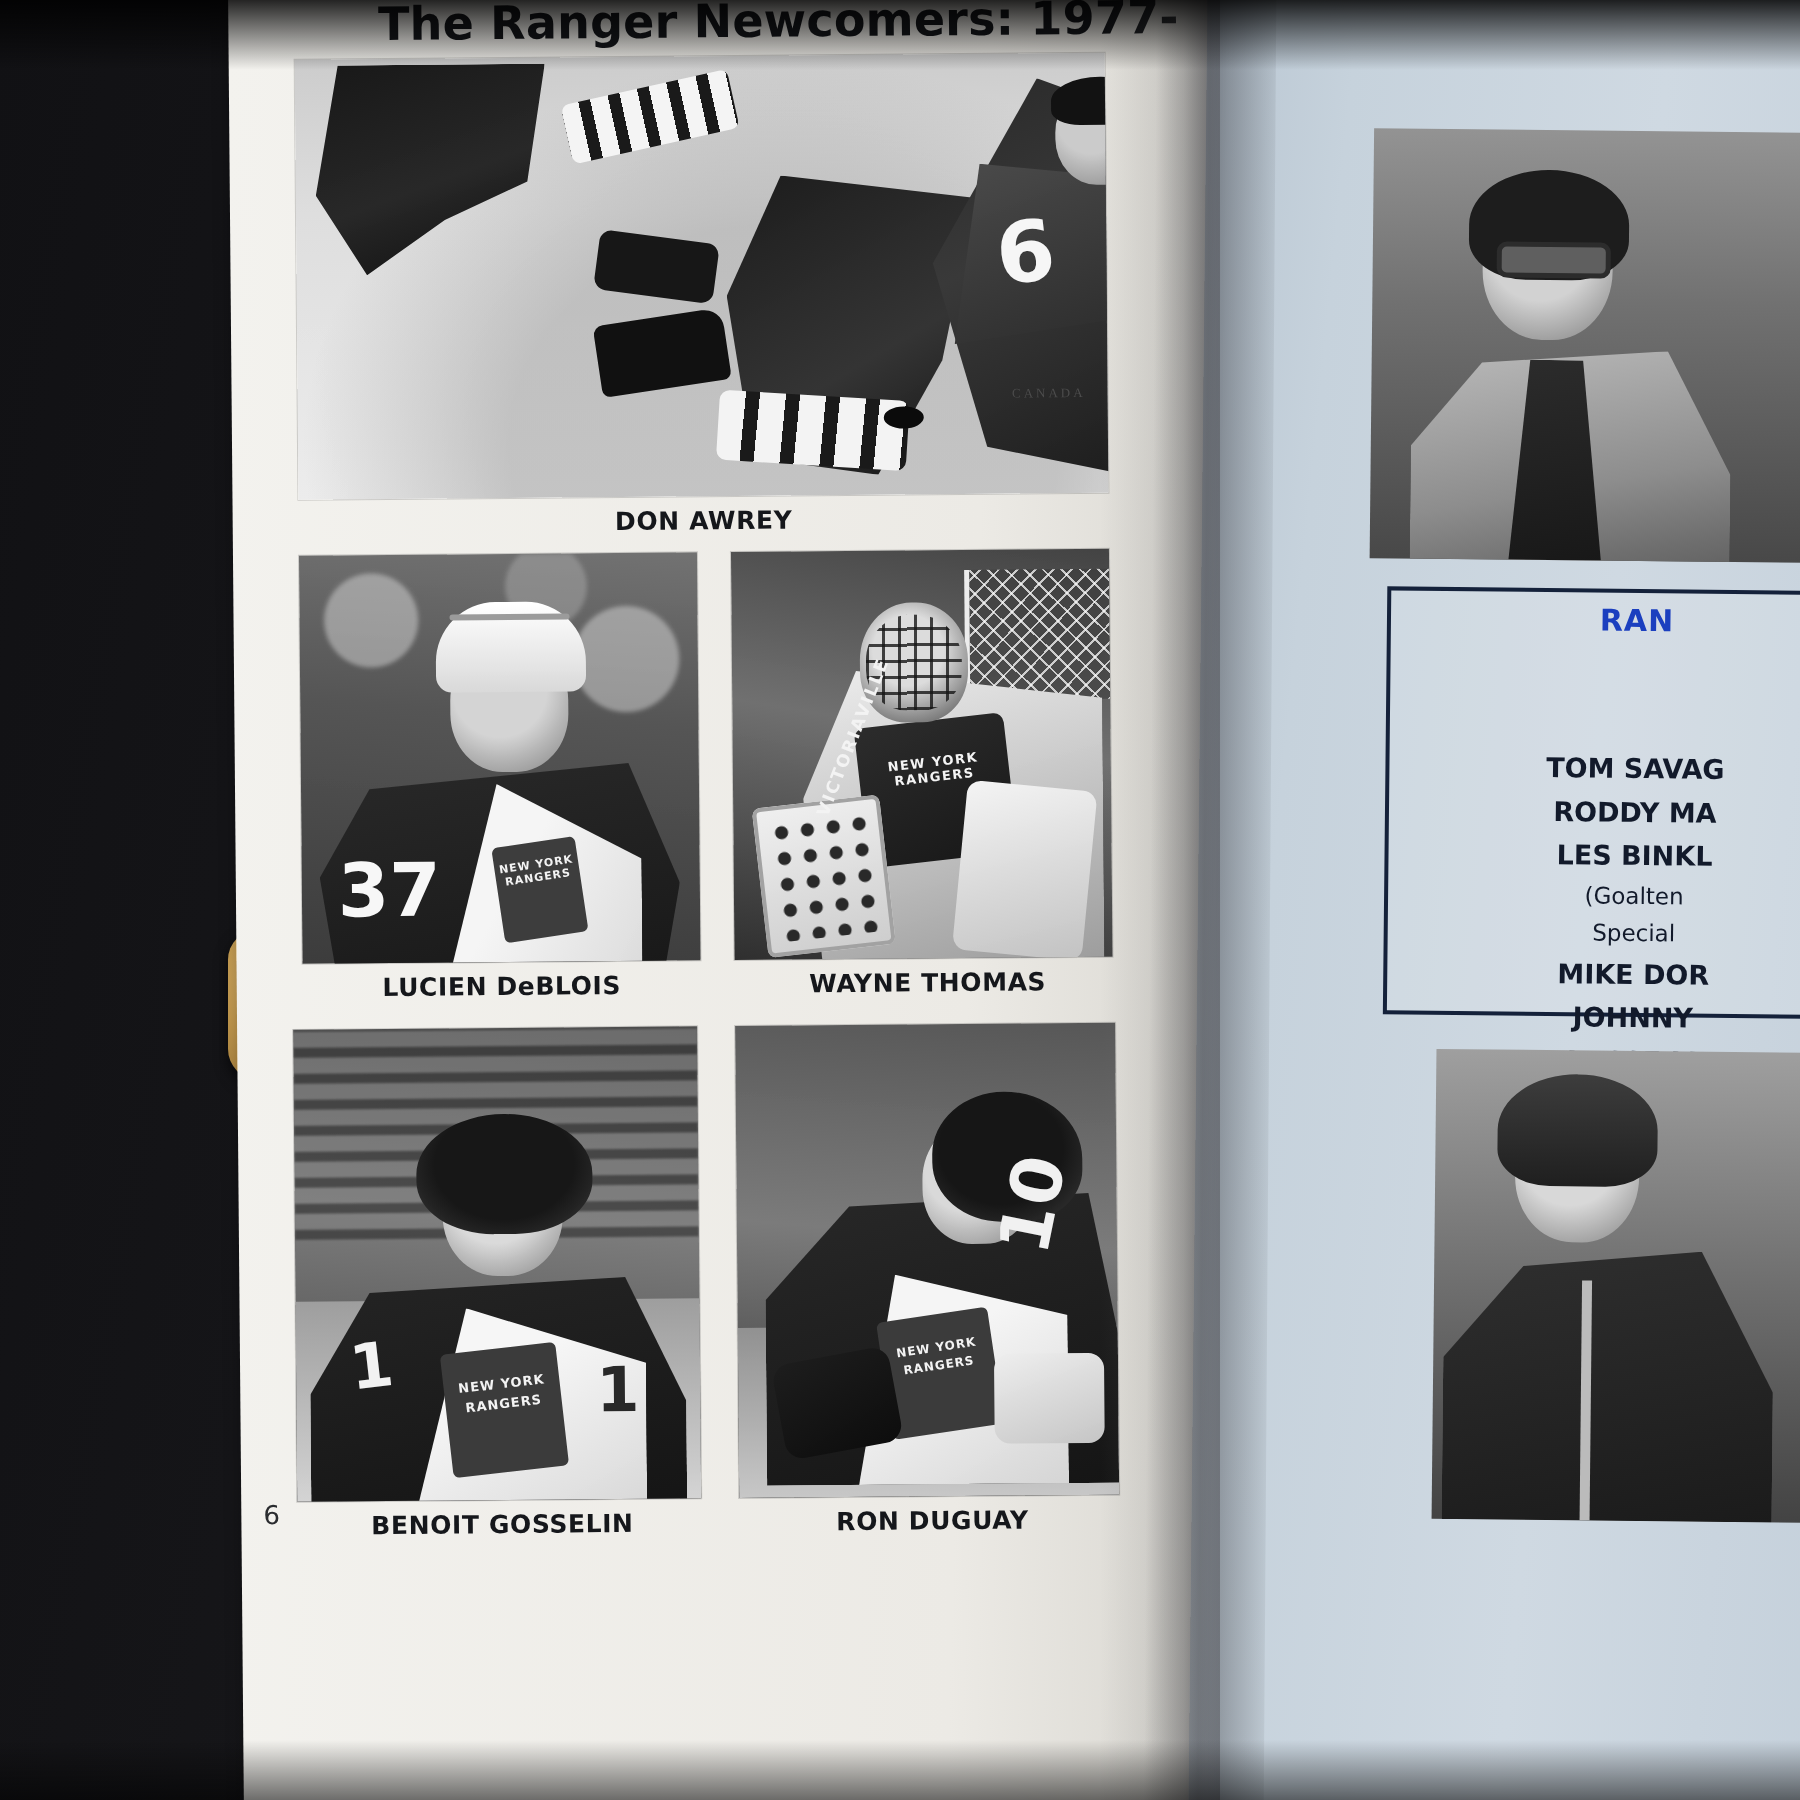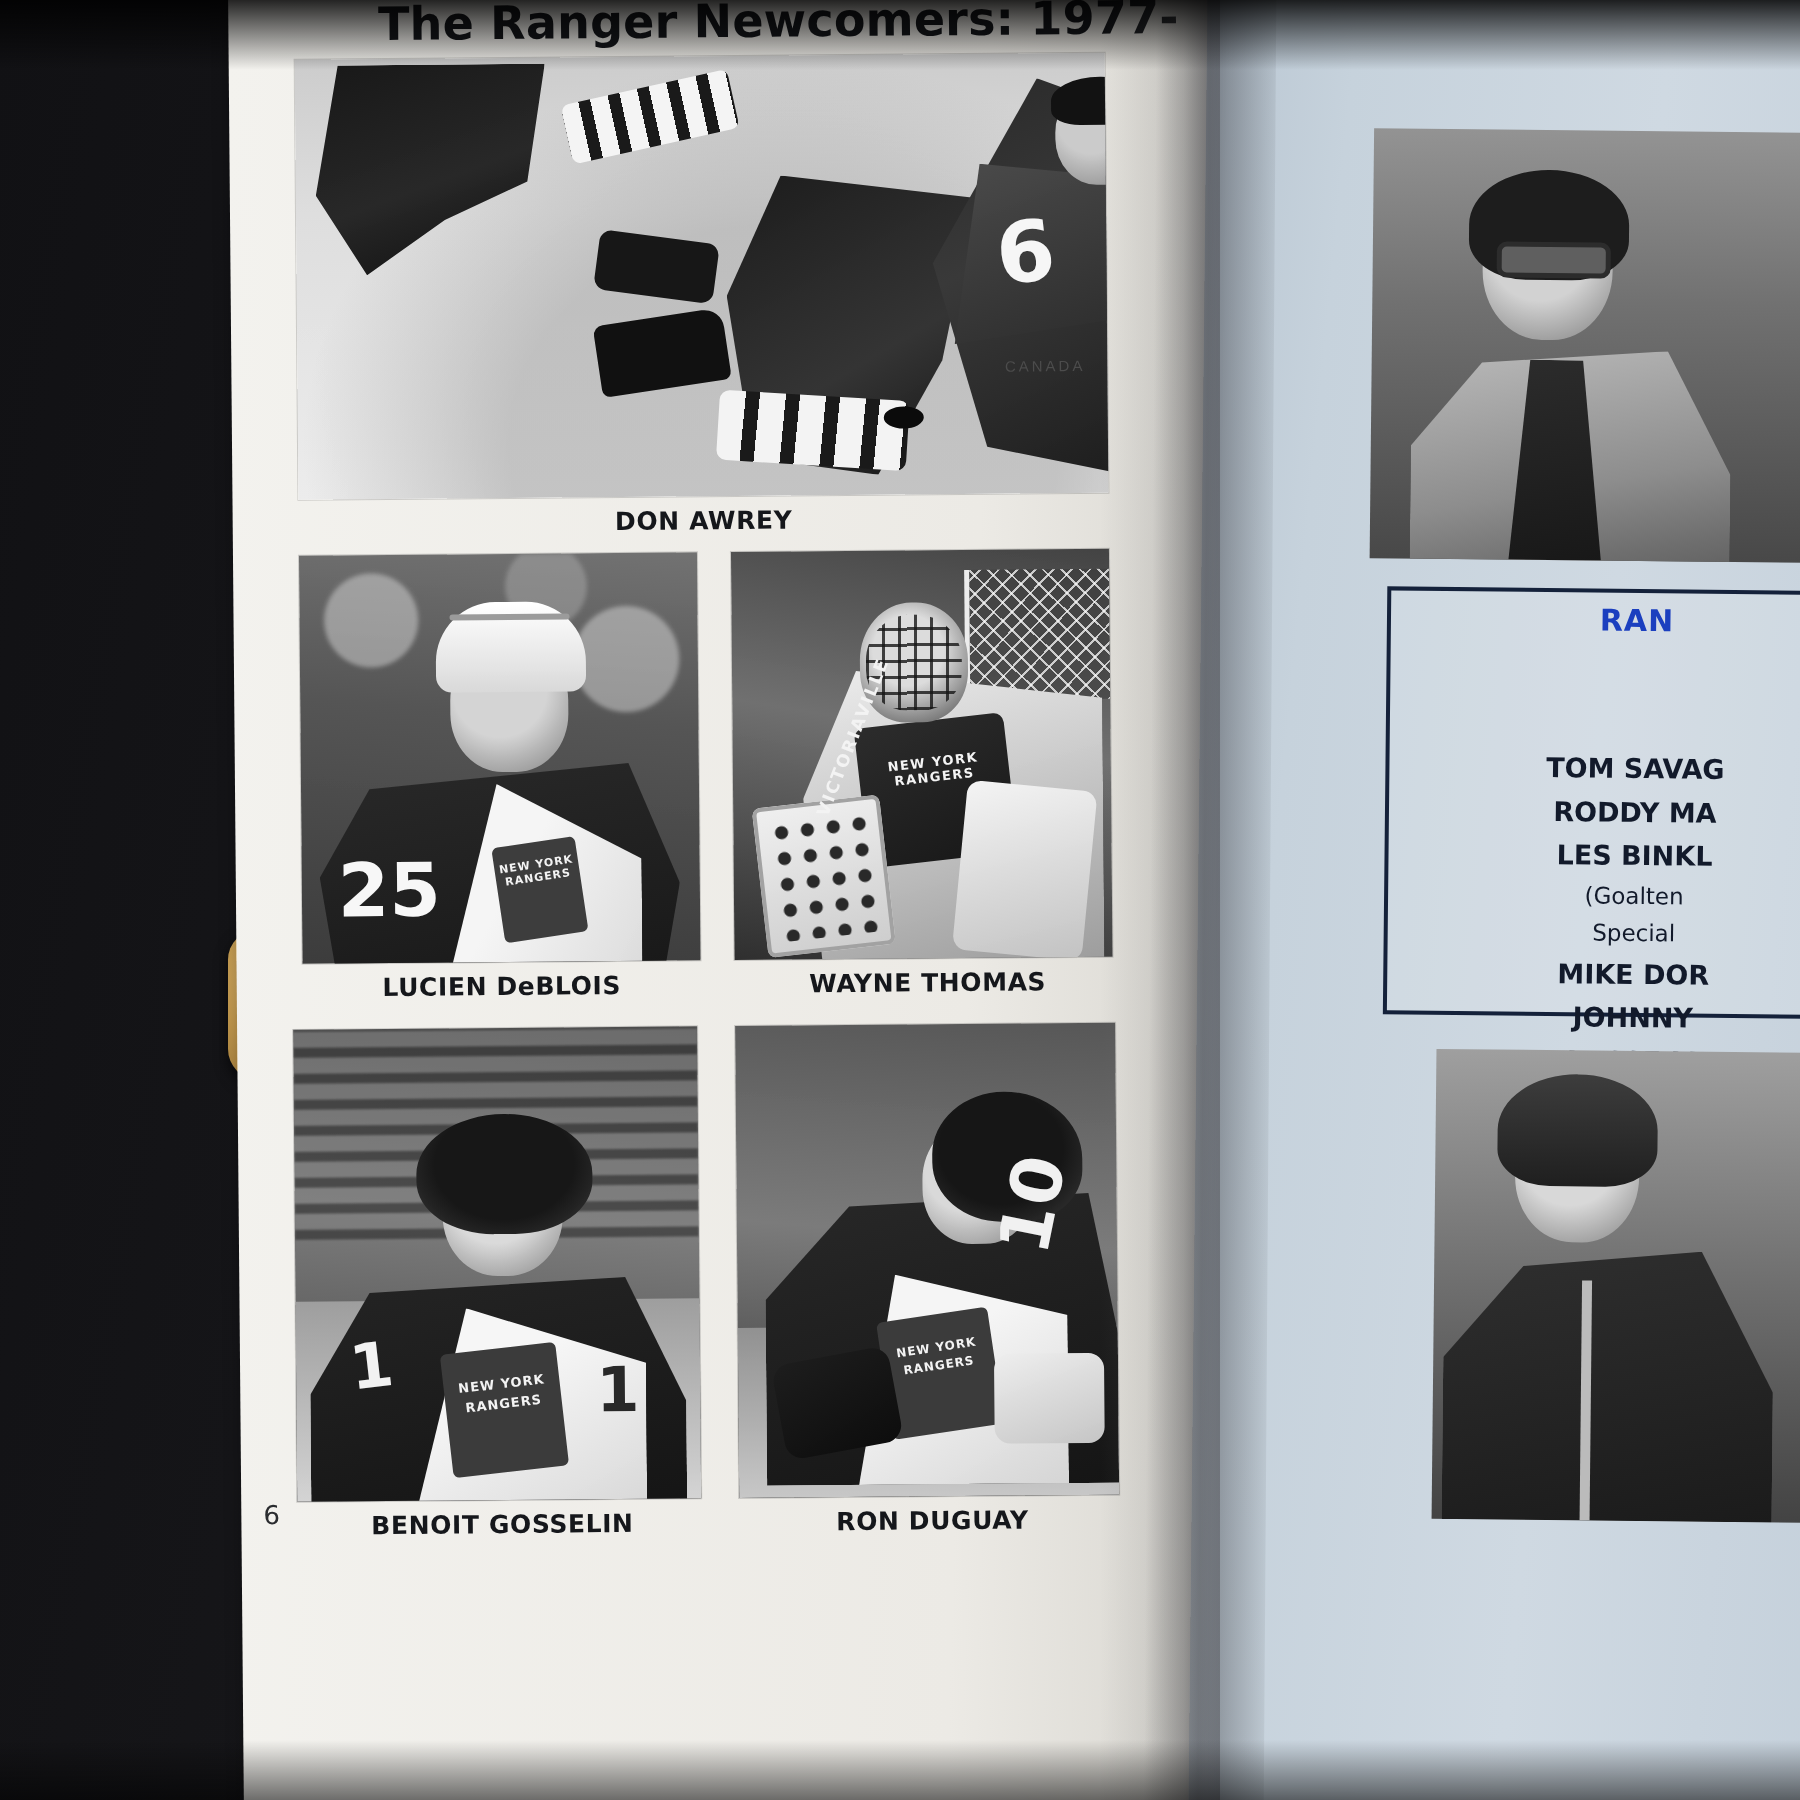--- a/index.html
+++ b/index.html
@@ -153,22 +153,22 @@
     clip-path: polygon(20% 0,100% 10%,86% 86%,8% 100%); }
   .p1 .num { position:absolute; left:700px; top:150px; font-size:84px; color:#f2f2f0;
     font-weight:bold; font-family:"DejaVu Sans",sans-serif; transform: rotate(-6deg);}
   .p1 .head { position:absolute; left:760px; top:32px; width:90px; height:100px;
     background: radial-gradient(circle at 40% 35%, #cfc7bd 0 40%, #8d8379 100%);
     border-radius:48% 48% 46% 46%; }
   .p1 .hair { position:absolute; left:756px; top:24px; width:98px; height:48px;
     background:#15161a; border-radius:50% 50% 30% 30%; }
   .p1 .puck { position:absolute; left:586px; top:352px; width:40px; height:22px;
     background:#0f1011; border-radius:50%; }
-  .p1 .board-txt { position:absolute; right:22px; top:304px; font-size:15px; color:#4c4e50;
-    letter-spacing:3px; font-family:Liberation Sans, sans-serif;}
+  .p1 .board-txt { position:absolute; right:22px; top:332px; font-size:13px; color:#4c4e50;
+    letter-spacing:3px; font-family:Liberation Serif, serif;}
   .cap1 { left: 66px; top: 520px; width: 810px; }
 
   
   .p2 { left: 66px; top: 566px; width: 398px; height: 408px;
     background: linear-gradient(185deg,#6f7376 0%,#53575b 40%,#3b3f43 100%); }
   .p2 .crowd { position:absolute; inset:0;
     background:
       radial-gradient(circle at 18% 16%, rgba(210,212,210,.5) 0 46px, rgba(0,0,0,0) 48px),
       radial-gradient(circle at 82% 26%, rgba(225,226,224,.45) 0 52px, rgba(0,0,0,0) 54px),
       radial-gradient(circle at 62% 8%, rgba(180,183,182,.4) 0 40px, rgba(0,0,0,0) 42px);
@@ -440,21 +440,21 @@
     </div>
     <div class="caption cap1">DON AWREY</div>
 
     <div class="photo p2">
       <div class="crowd"></div>
       <div class="body"></div>
       <div class="sash"></div>
       <div class="crest">
         <b>NEW YORK RANGERS</b>
       </div>
-      <div class="num25">25</div>
+      <div class="num25">37</div>
       <div class="head"></div>
       <div class="helm"></div>
       <div class="helmline"></div>
     </div>
     <div class="caption cap2">LUCIEN DeBLOIS</div>
 
     <div class="photo p3">
       <div class="net"></div>
       <div class="body"></div>
       <div class="chest">

